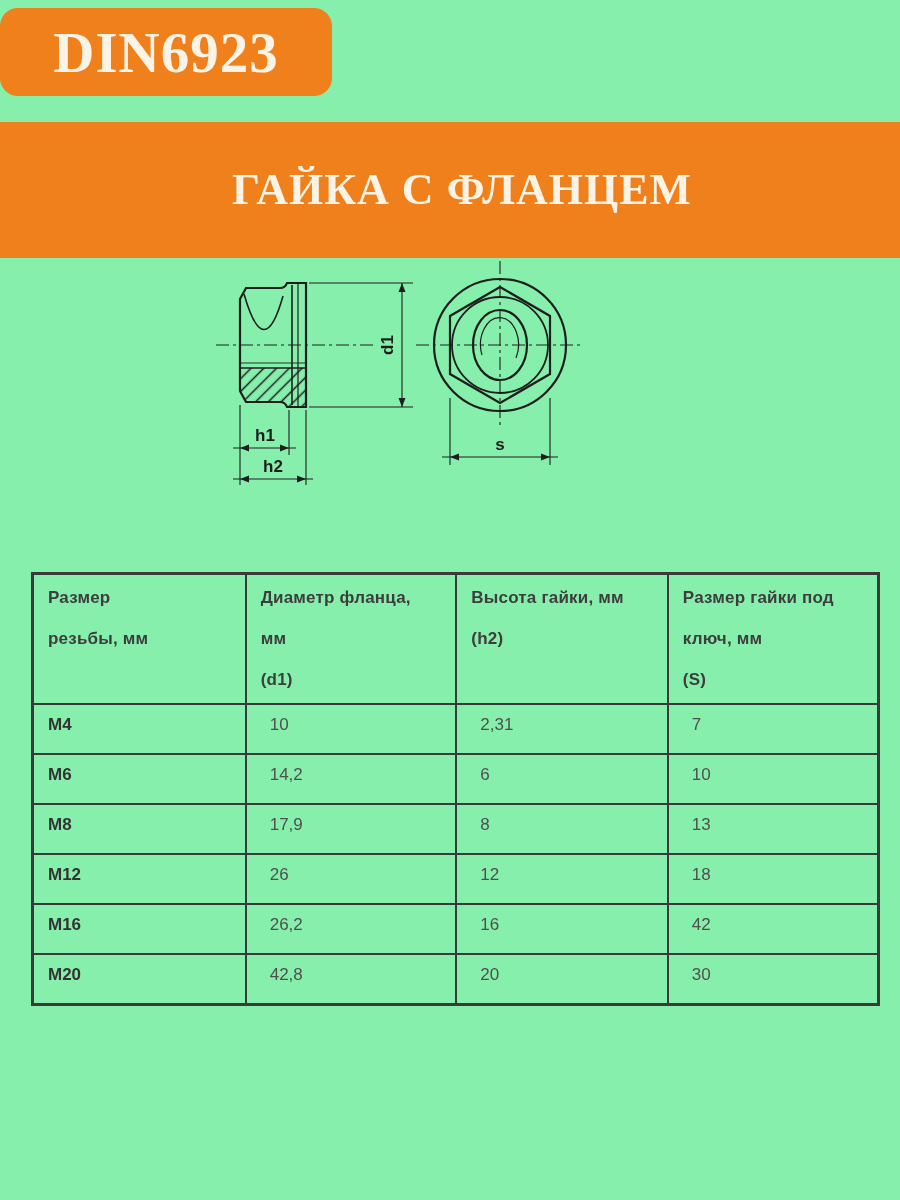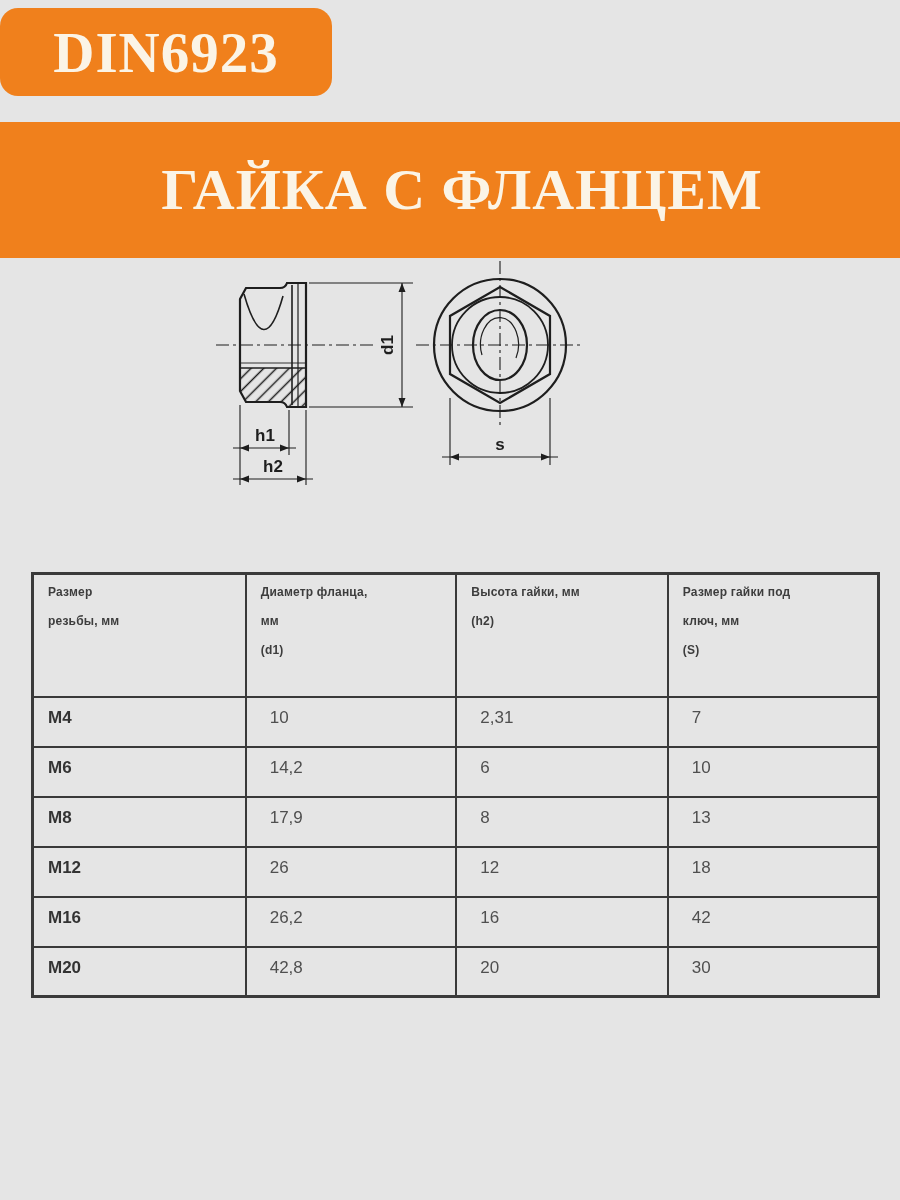--- a/index.html
+++ b/index.html
@@ -1,37 +1,37 @@
 <!DOCTYPE html>
 <html style="--accent-orange: #F0801C; --text-cream: #FBF4E6; --table-border: #3a3a3a; --drawing-line: #1e1e1e;"><head>
 <meta charset="utf-8">
 <style>
   html, body { margin:0; padding:0; background:#ffffff; }
   body { width:900px; height:1200px; font-family:"Liberation Sans", sans-serif; }
-  .page { position:relative; width:900px; height:1200px; overflow:hidden; background:#e5e5e5; }
+  .page { position:relative; width:900px; height:1200px; overflow:hidden; background:#86efac; }
 
   
   .badge {
     position:absolute; left:0; top:8px; width:332px; height:88px;
     background:var(--accent-orange,#F0801C); border-radius:18px;
     display:flex; align-items:center; justify-content:center;
   }
   .badge span {
     font-family:"Liberation Serif", serif; font-weight:bold; font-size:57px;
     color:var(--text-cream,#FBF4E6); letter-spacing:1px;
   }
 
   
   .banner {
     position:absolute; left:0; top:122px; width:900px; height:136px;
     background:var(--accent-orange,#F0801C);
     display:flex; flex-direction:column; align-items:center; justify-content:center;
   }
   .banner div {
-    font-family:"Liberation Serif", serif; font-weight:bold; font-size:58px;
+    font-family:"Liberation Serif", serif; font-weight:bold; font-size:44px;
     line-height:1.17; color:var(--text-cream,#FBF4E6); letter-spacing:1px;
     text-align:right;
     margin-left:24px;
   }
 
   
   .drawing { position:absolute; left:170px; top:252px; width:450px; height:250px; }
   .drawing text {
     font-family:"Liberation Sans", sans-serif; font-weight:bold; font-size:17px;
     fill:var(--drawing-line,#1e1e1e);
@@ -44,21 +44,21 @@
     position:absolute; left:31px; top:572px; width:849px;
     border-collapse:collapse; table-layout:fixed;
     border:3px solid var(--table-border,#3a3a3a);
   }
   .spec-table th, .spec-table td {
     border:2px solid var(--table-border,#3a3a3a);
     box-sizing:border-box; text-align:left;
   }
   .spec-table th {
     vertical-align:top; height:123px; padding:3px 14px;
-    font-size:12px; line-height:2.4; font-weight:bold;
+    font-size:17px; line-height:2.4; font-weight:bold;
     color:#3d3d3d; letter-spacing:0.2px;
   }
   .spec-table td {
     vertical-align:top; height:50px; padding:9px 14px;
     font-size:17px; line-height:1.25;margin-left:8px;
   }
   .spec-table td.size { font-weight:bold; color:#333333; }
   .spec-table td.val  { font-weight:normal; color:#4f4f4f;padding-left:23px; }
   .spec-table col.c1 { width:25.2%; }
   .spec-table col.c2 { width:24.9%; }

